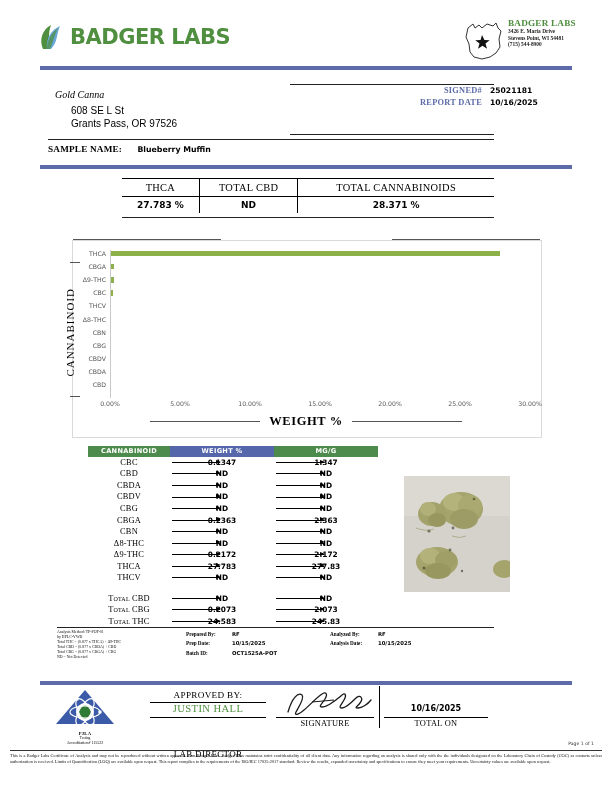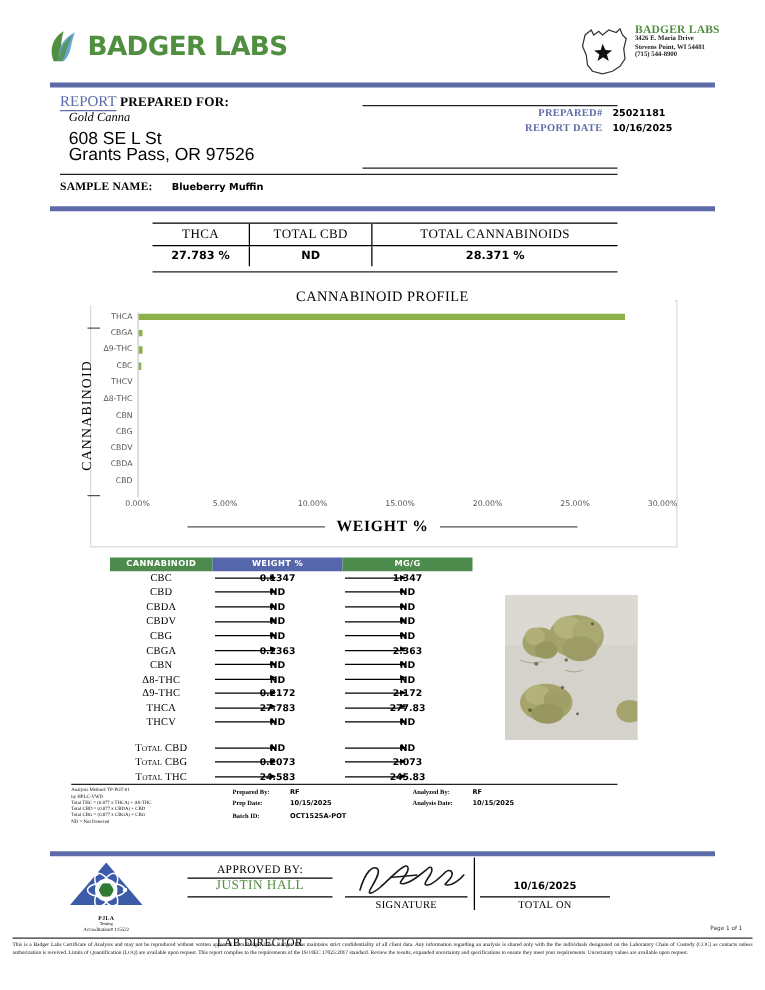--- a/index.html
+++ b/index.html
@@ -21,21 +21,21 @@
   .addr-line{font-size:5.4px;font-weight:bold;color:#222;line-height:6.6px;}
   .wi-map{position:absolute;left:10px;top:1px;}
 
   .bar-blue{position:absolute;left:40px;width:532px;height:4px;background:#5d6ca8;}
 
   
   .rep-lbl{position:absolute;left:48px;top:74px;font-size:11px;}
   .rep-lbl .r1{color:#5d6ca8;font-size:12px;border-bottom:1px solid #5d6ca8;padding-bottom:0px;}
   .rep-lbl .r2{font-variant:small-caps;font-weight:bold;font-size:10.5px;letter-spacing:.2px;}
   .client{position:absolute;left:55px;top:89px;font-size:10px;font-style:italic;}
-  .client-addr{position:absolute;left:55px;top:104px;font-family:"Liberation Sans",sans-serif;font-size:14px;line-height:13px;}
+  .client-addr{position:absolute;left:71px;top:104px;font-family:"Liberation Sans",sans-serif;font-size:10px;line-height:13px;}
 
   .meta{position:absolute;right:44px;top:86px;width:250px;}
   .meta-row{display:flex;justify-content:flex-end;align-items:baseline;height:11.6px;}
   .meta-k{color:#5d6ca8;font-size:8.4px;font-variant:small-caps;font-weight:bold;letter-spacing:.25px;text-align:right;}
   .meta-v{width:78px;margin-left:8px;font-family:"DejaVu Sans",sans-serif;font-size:7.6px;font-weight:bold;}
   .hline{position:absolute;background:#222;height:1px;}
 
   .samp{position:absolute;left:48px;top:144px;font-size:9px;}
   .samp-k{font-variant:small-caps;font-weight:bold;letter-spacing:.2px;font-size:9.2px;}
   .samp-v{font-family:"DejaVu Sans",sans-serif;font-size:7.8px;font-weight:bold;margin-left:13px;}
@@ -148,34 +148,30 @@
         <div class="addr-name">BADGER LABS</div>
         <div class="addr-line">3426 E. Maria Drive</div>
         <div class="addr-line">Stevens Point, WI 54481</div>
         <div class="addr-line">(715) 544-8900</div>
       </div>
     </div>
   </div>
 
   <div class="bar-blue" style="top:66px"></div>
 
-  <div class="rep-lbl">
-    <span class="r1">REPORT</span>
-    <span class="r2">PREPARED FOR:</span>
-  </div>
   <div class="client">Gold Canna</div>
   <div class="client-addr">
     <div>608 SE L St</div>
     <div>Grants Pass, OR 97526</div>
   </div>
 
   <div class="hline" style="left:290px;top:84px;width:204px;"></div>
   <div class="meta">
     <div class="meta-row">
-      <span class="meta-k">PREPARED#</span>
+      <span class="meta-k">SIGNED#</span>
       <span class="meta-v">25021181</span>
     </div>
     <div class="meta-row">
       <span class="meta-k">REPORT DATE</span>
       <span class="meta-v">10/16/2025</span>
     </div>
   </div>
   <div class="hline" style="left:290px;top:134px;width:204px;"></div>
   <div class="hline" style="left:48px;top:139px;width:446px;"></div>
 
@@ -200,21 +196,20 @@
         <td class="sep">28.371 %</td>
       </tr>
     </tbody>
       </table>
   </div>
   <div class="hline" style="left:122px;top:217px;width:372px;"></div>
 
   <div class="chart-box"></div>
   <div class="ct-rule" style="left:73px;width:148px;"></div>
   <div class="ct-rule" style="left:392px;width:148px;"></div>
-  <div class="chart-title">CANNABINOID PROFILE</div>
 
   <div class="ylab-rule" style="top:262px;"></div>
   <div class="ylab-rule" style="top:396px;"></div>
   <div class="ylabel">CANNABINOID</div>
   <div class="axisline"></div>
 
   <div id="cats">
       <div class="cat" style="position: absolute; left: 70px; width: 36px; top: 250px;">THCA</div>
       <div class="cat" style="position: absolute; left: 70px; width: 36px; top: 263.1px;">CBGA</div>
       <div class="cat" style="position: absolute; left: 70px; width: 36px; top: 276.2px;">Δ9-THC</div>

